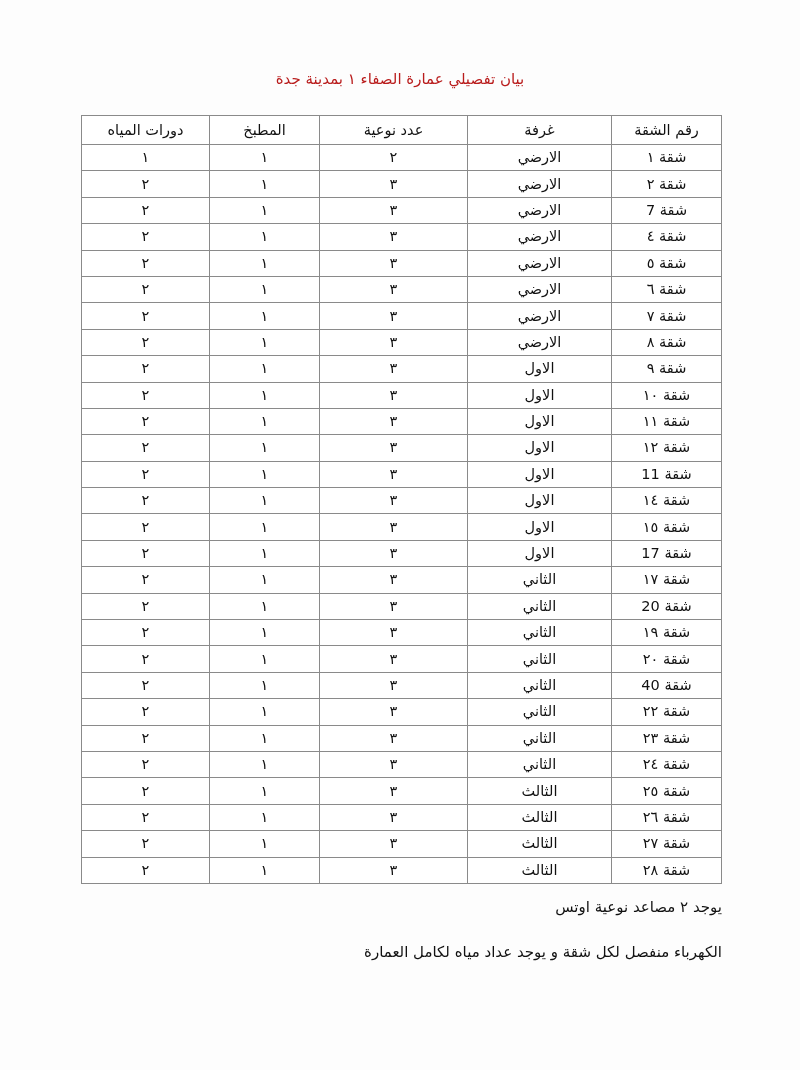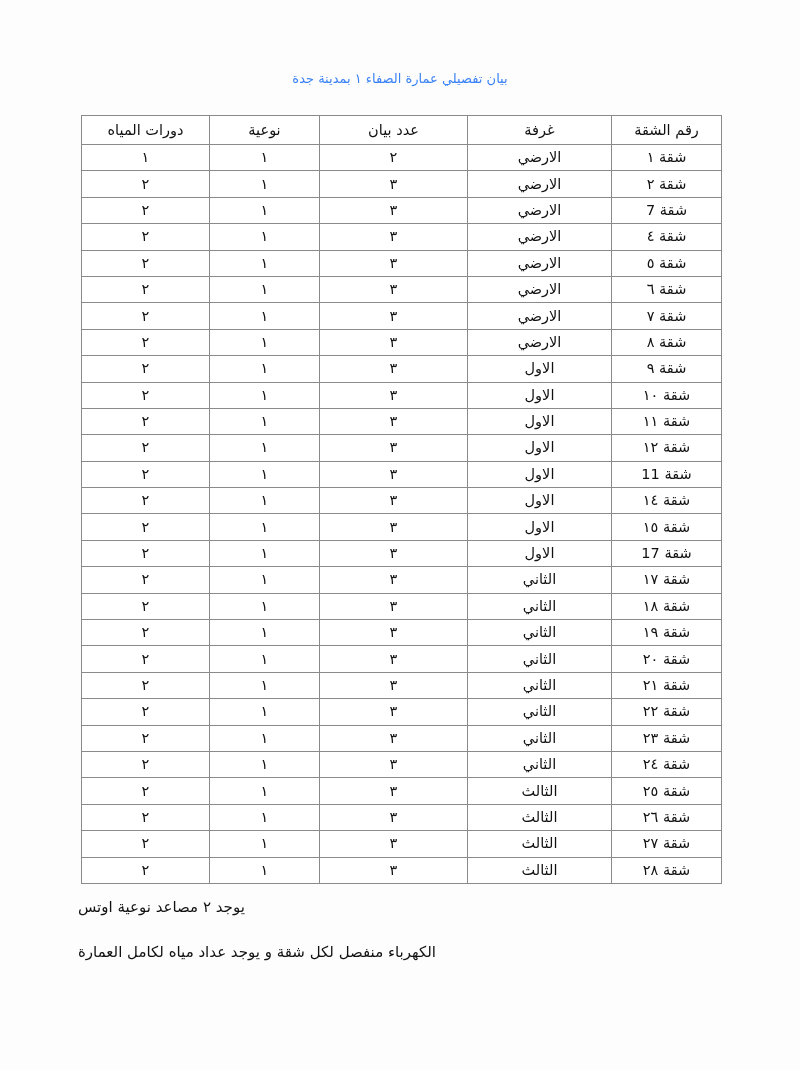--- a/index.html
+++ b/index.html
@@ -25,24 +25,24 @@
     background: #fdfdfd;
   }
 
   
   .doc-title {
     position: absolute;
     top: 68px;
     right: 78px;
     width: 644px;
     text-align: center;
-    font-size: 13px;
+    font-size: 15px;
     line-height: 22px;
     font-weight: 400;
-    color: #3b82f6;
+    color: #b91c1c;
     letter-spacing: 0;
     white-space: nowrap;
   }
 
   
   .table-wrap {
     position: absolute;
     top: 115px;
     right: 78px;
     width: 640px;
@@ -89,21 +89,21 @@
   .notes {
     position: absolute;
     top: 896px;
     right: 78px;
     width: 644px;
     text-align: left;
     direction: rtl;
   }
   .note-line {
     display: block;
-    text-align: left;
+    text-align: right;
     font-size: 15px;
     line-height: 22px;
     color: #111111;
     margin-bottom: 23px;
     white-space: nowrap;
     unicode-bidi: plaintext;
   }
   .note-line:last-child { margin-bottom: 0; }
 </style>
 </head>
@@ -119,22 +119,22 @@
         <col class="c-apt">
         <col class="c-floor">
         <col class="c-rooms">
         <col class="c-kitchen">
         <col class="c-baths">
       </colgroup>
       <thead>
         <tr>
           <th>رقم الشقة</th>
           <th>غرفة</th>
-          <th>عدد بيان</th>
-          <th>نوعية</th>
+          <th>عدد نوعية</th>
+          <th>المطبخ</th>
           <th>دورات المياه</th>
         </tr>
       </thead>
       <tbody id="table-body">
           <tr>
             <td>شقة ١</td>
             <td>الارضي</td>
             <td>٢</td>
             <td>١</td>
             <td>١</td>
@@ -245,42 +245,42 @@
             <td>٢</td>
           </tr>
           <tr>
             <td>شقة ١٧</td>
             <td>الثاني</td>
             <td>٣</td>
             <td>١</td>
             <td>٢</td>
           </tr>
           <tr>
-            <td>شقة ١٨</td>
+            <td>شقة 20</td>
             <td>الثاني</td>
             <td>٣</td>
             <td>١</td>
             <td>٢</td>
           </tr>
           <tr>
             <td>شقة ١٩</td>
             <td>الثاني</td>
             <td>٣</td>
             <td>١</td>
             <td>٢</td>
           </tr>
           <tr>
             <td>شقة ٢٠</td>
             <td>الثاني</td>
             <td>٣</td>
             <td>١</td>
             <td>٢</td>
           </tr>
           <tr>
-            <td>شقة ٢١</td>
+            <td>شقة 40</td>
             <td>الثاني</td>
             <td>٣</td>
             <td>١</td>
             <td>٢</td>
           </tr>
           <tr>
             <td>شقة ٢٢</td>
             <td>الثاني</td>
             <td>٣</td>
             <td>١</td>

